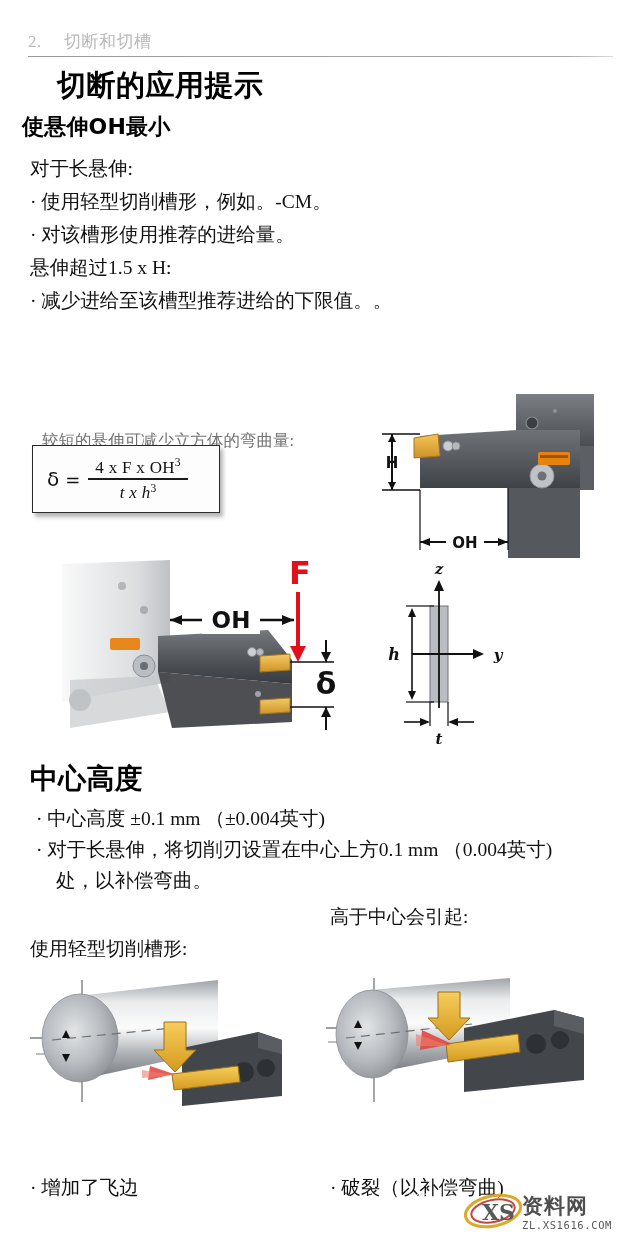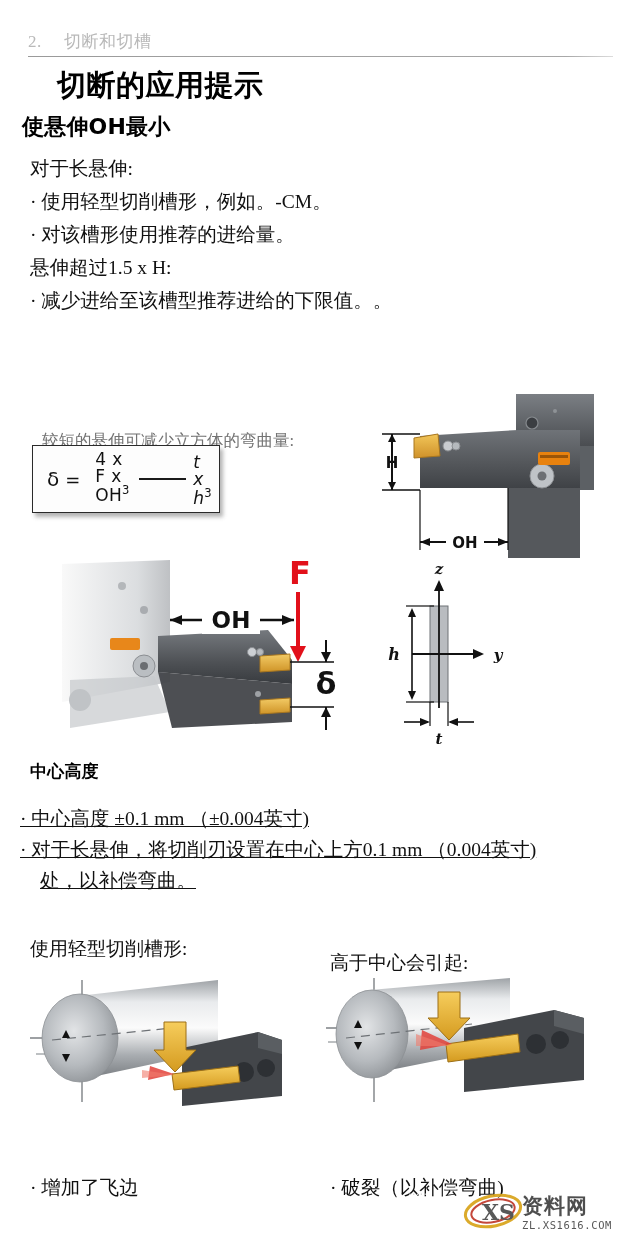--- a/index.html
+++ b/index.html
@@ -22,63 +22,63 @@
   .chapter-rule { position: absolute; left: 0; top: 26px; width: 585px; height: 1px;
     background: linear-gradient(to right, #9a9a9a 0%, #a8a8a8 92%, #dcdcdc 100%); }
 
   
   .h1 { position: absolute; left: 30px; top: 66px; font-size: 29px; font-weight: 700;
     letter-spacing: .5px;
     font-family: "DejaVu Sans", "Liberation Sans", sans-serif; color: #000; margin-left: 27px; }
   .h2 { font-size: 22px; font-weight: 700; letter-spacing: .2px;
     font-family: "DejaVu Sans", "Liberation Sans", sans-serif; color: #000; }
   .h2-oh { position: absolute; left: 22px; top: 112px; }
-  .h2-center { position: absolute; left: 30px; top: 760px; font-size: 17px; }
+  .h2-center { position: absolute; left: 30px; top: 760px; font-size: 28px; }
 
   
   .body-block { position: absolute; left: 30px; top: 152px; width: 560px; }
   .ln { font-size: 19.5px; line-height: 33px; color: #111; white-space: pre; }
   .bullet-ln { font-size: 19.5px; line-height: 33px; color: #111; white-space: pre; }
 
   
   .fcap { position: absolute; left: 30px; top: 430px; font-size: 16.5px; color: #737373; margin-left: 12px; }
   .fbox {
     position: absolute; left: 32px; top: 445px; width: 188px; height: 68px;
     background: #fdfdfd; border: 1.6px solid #2a2a2a;
     box-shadow: 3px 4px 4px rgba(60,60,60,.38);
     display: flex; align-items: center; justify-content: flex-start;
     font-family: "DejaVu Sans", "Liberation Sans", sans-serif;
   }
   .fdelta { font-size: 20px; padding-left: 14px; }
   .feq { font-size: 18px; padding: 0 8px 0 6px; }
-  .frac { display: inline-flex; flex-direction: row; align-items: center; line-height: 1; }
+  .frac { display: inline-flex; flex-direction: column; align-items: center; line-height: 1; font-family: Liberation Serif, serif; }
   .num { font-size: 17px; padding: 0 7px 3px 7px; letter-spacing: .3px; }
   .den { font-size: 17px; padding: 3px 7px 0 7px; letter-spacing: .3px; }
   .fbar { width: 100%; height: 1.6px; background: #1b1b1b; }
   .it { font-style: italic; margin-top: 44px; }
   sup { font-size: .68em; }
 
   
   .fig { position: absolute; }
   .fig-holder-top { left: 368px; top: 372px; width: 272px; height: 192px; }
   .fig-holder-mid { left: 62px; top: 552px; width: 312px; height: 190px; }
   .fig-section   { left: 374px; top: 556px; width: 152px; height: 192px; }
   .fig-low       { left: 22px;  top: 962px; width: 300px; height: 148px; }
   .fig-high      { left: 322px; top: 962px; width: 300px; height: 148px; }
 
   
   .col-head { position: absolute; font-size: 19px; color: #111; }
   .col-head-l { left: 30px; top: 936px; }
-  .col-head-r { left: 330px; top: 904px; margin-top: 46px; }
+  .col-head-r { left: 330px; top: 904px; }
   .col-list { position: absolute; font-size: 19.5px; line-height: 33px; color: #111; white-space: pre; }
   .col-list-l { left: 30px; top: 1105px; }
   .col-list-r { left: 330px; top: 1105px; }
 
   
-  .center-list { position: absolute; left: 20px; top: 803px; width: 600px; text-decoration: underline; }
+  .center-list { position: absolute; left: 36px; top: 803px; width: 600px; }
   .center-list .bullet-ln { font-size: 19.5px; line-height: 31px; }
   .indent { padding-left: 20px; }
 
   
   .watermark { position: absolute; left: 466px; top: 1190px; width: 170px; height: 48px;
     opacity: .92; pointer-events: none; }
   .wm-cn { position: absolute; left: 56px; top: 2px; font-size: 21px; font-weight: 700;
     color: #404040; letter-spacing: 1px;
     font-family: "DejaVu Sans", "Liberation Sans", sans-serif; }
   .wm-url { position: absolute; left: 56px; top: 29px; font-size: 10.5px; color: #4a4a4a;

